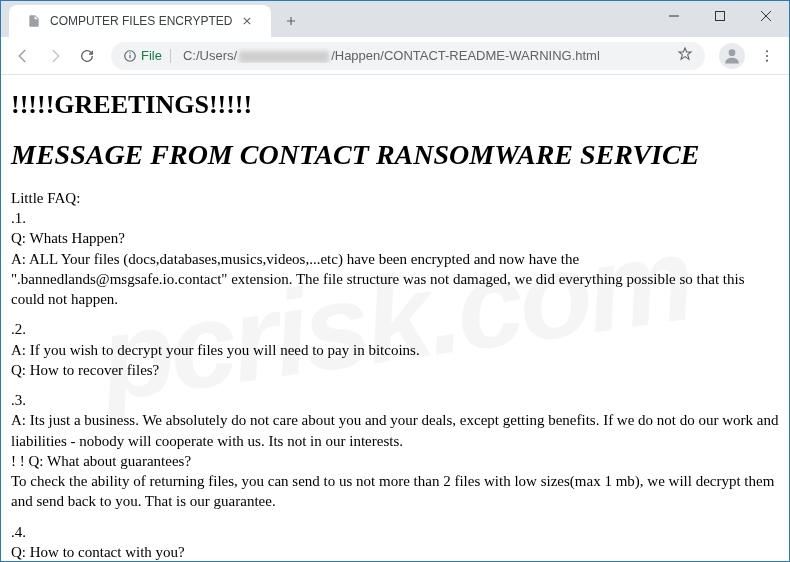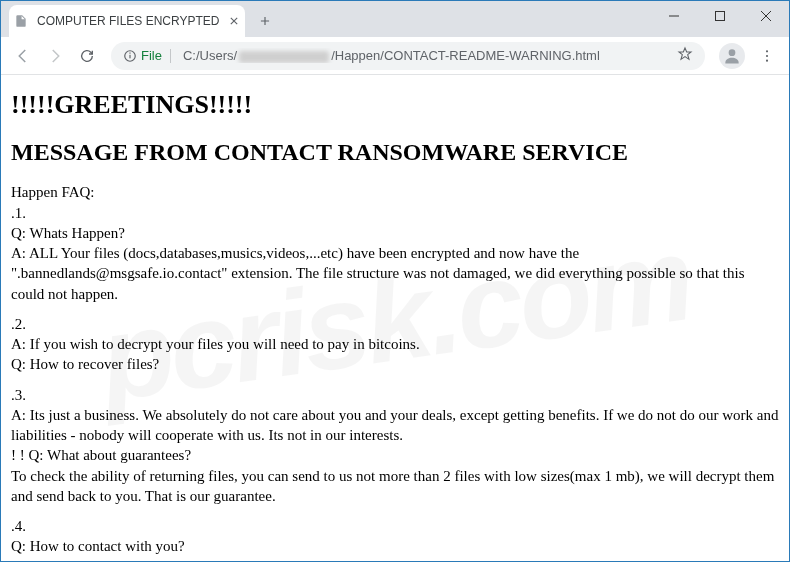--- a/index.html
+++ b/index.html
@@ -5,40 +5,40 @@
 * { margin: 0; padding: 0; box-sizing: border-box; }
 body { font-family: "Segoe UI", Arial, sans-serif; background: #fff; width: 790px; height: 562px; overflow: hidden; }
 
 .window { width: 790px; height: 562px; border: 1px solid #2a7ab8; background: #fff; display: flex; flex-direction: column; }
 
 .titlebar { height: 30px; background: #fff; display: flex; justify-content: flex-end; align-items: center; }
 .win-btn { width: 46px; height: 30px; display: flex; align-items: center; justify-content: center; color: #333; cursor: pointer; }
 .win-btn svg { width: 10px; height: 10px; }
 
 .tabstrip { height: 36px; background: #dee1e6; display: flex; align-items: flex-end; padding-left: 8px; }
-.tab { background: #fff; height: 32px; min-width: 200px; border-radius: 8px 8px 0 0; display: flex; align-items: center; padding: 0 4px; gap: 8px; font-size: 12px; color: #3c4043; }
+.tab { background: #fff; height: 32px; min-width: 200px; border-radius: 8px 8px 0 0; display: flex; align-items: center; padding: 0 17px; gap: 8px; font-size: 12px; color: #3c4043; }
 .tab .favicon { width: 16px; height: 16px; display: flex; align-items: center; justify-content: center; }
 .tab .title { flex: 1; white-space: nowrap; overflow: hidden; text-overflow: ellipsis; }
 .tab .close { width: 14px; height: 14px; display: flex; align-items: center; justify-content: center; color: #5f6368; }
 .newtab { width: 28px; height: 28px; display: flex; align-items: center; justify-content: center; color: #5f6368; margin-left: 6px; margin-bottom: 2px; }
 
 .toolbar { height: 38px; background: #fff; border-bottom: 1px solid #e1e3e5; display: flex; align-items: center; padding: 0 8px; gap: 4px; }
 .nav-btn { width: 28px; height: 28px; display: flex; align-items: center; justify-content: center; color: #9aa0a6; border-radius: 50%; }
 .nav-btn.enabled { color: #5f6368; cursor: pointer; }
 .omnibox { flex: 1; height: 28px; background: #f1f3f4; border-radius: 14px; display: flex; align-items: center; padding: 0 12px; gap: 8px; font-size: 13px; color: #5f6368; margin: 0 6px; }
 .omnibox .file-chip { display: flex; align-items: center; gap: 4px; color: #15803d; }
 .omnibox .file-chip .sep { width: 1px; height: 14px; background: #c4c7c9; margin: 0 4px; }
 .omnibox .url { flex: 1; white-space: nowrap; overflow: hidden; display: flex; align-items: flex-end; gap: 2px; }
 .omnibox .blur { display: inline-block; width: 90px; height: 12px; background: #cfcfcf; filter: blur(2px); border-radius: 3px; }
 .omnibox .star { color: #5f6368; }
 .avatar { width: 26px; height: 26px; border-radius: 50%; background: #e8eaed; display: flex; align-items: center; justify-content: center; margin: 0 4px; }
 
 .content { flex: 1; overflow: auto; padding: 12px 10px; font-family: "Times New Roman", Times, serif; color: #000; font-size: 15px; line-height: 1.35; position: relative; }
 .content h1 { font-size: 26px; font-weight: bold; margin-bottom: 14px; }
-.content h2 { font-size: 24px; font-weight: bold; margin-bottom: 14px; }
+.content h2 { font-size: 28px; font-weight: bold; margin-bottom: 14px; font-style: italic; }
 .content p { margin: 0; }
 .content .block { margin-bottom: 10px; }
 
 .watermark { position: absolute; top: 50%; left: 50%; transform: translate(-50%, -50%) rotate(-8deg); font-size: 120px; font-family: Arial, sans-serif; font-style: italic; font-weight: bold; color: rgba(0,0,0,0.04); pointer-events: none; user-select: none; white-space: nowrap; letter-spacing: -4px; }
 </style>
 </head>
 <body>
 
 <div class="window">
 
@@ -135,21 +135,21 @@
     </div>
   </div>
 
   <div class="content">
     <div class="watermark">pcrisk.com</div>
 
     <h1>!!!!!GREETINGS!!!!!</h1>
     <h2>MESSAGE FROM CONTACT RANSOMWARE SERVICE</h2>
 
     <div class="block">
-      <p>Happen FAQ:</p>
+      <p>Little FAQ:</p>
       <p>.1.</p>
       <p>Q: Whats Happen?</p>
       <p>A: ALL Your files (docs,databases,musics,videos,...etc) have been encrypted and now have the ".bannedlands@msgsafe.io.contact" extension. The file structure was not damaged, we did everything possible so that this could not happen.</p>
     </div>
 
     <div class="block">
       <p>.2.</p>
       <p>A: If you wish to decrypt your files you will need to pay in bitcoins.</p>
       <p>Q: How to recover files?</p>
     </div>

